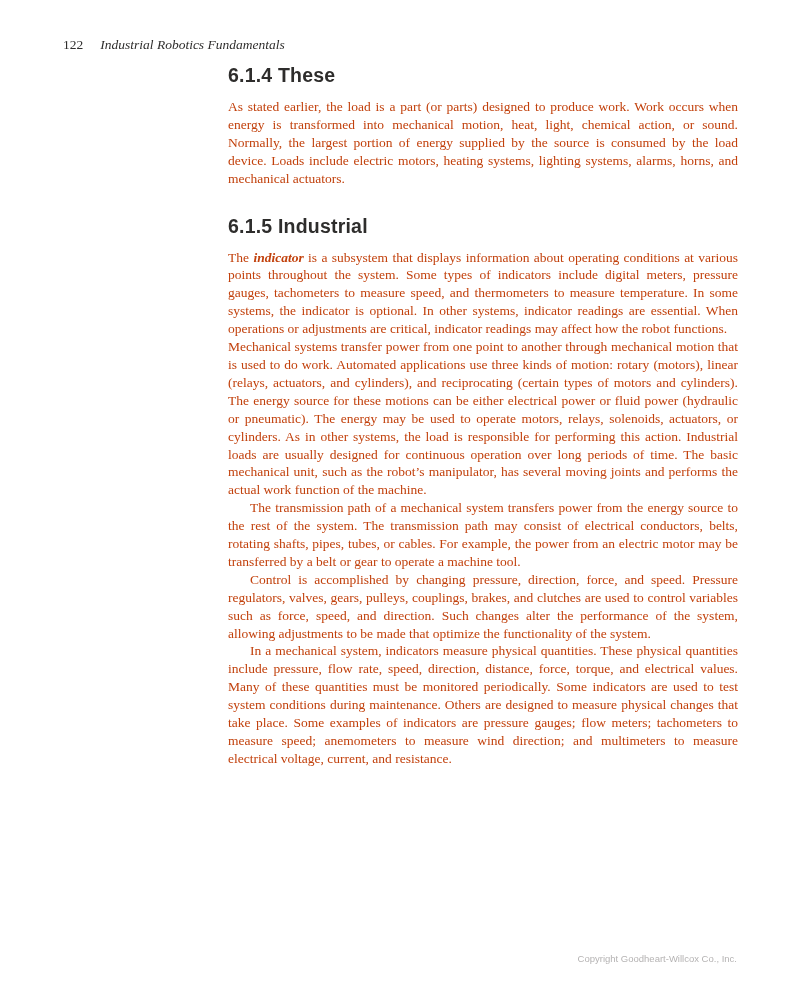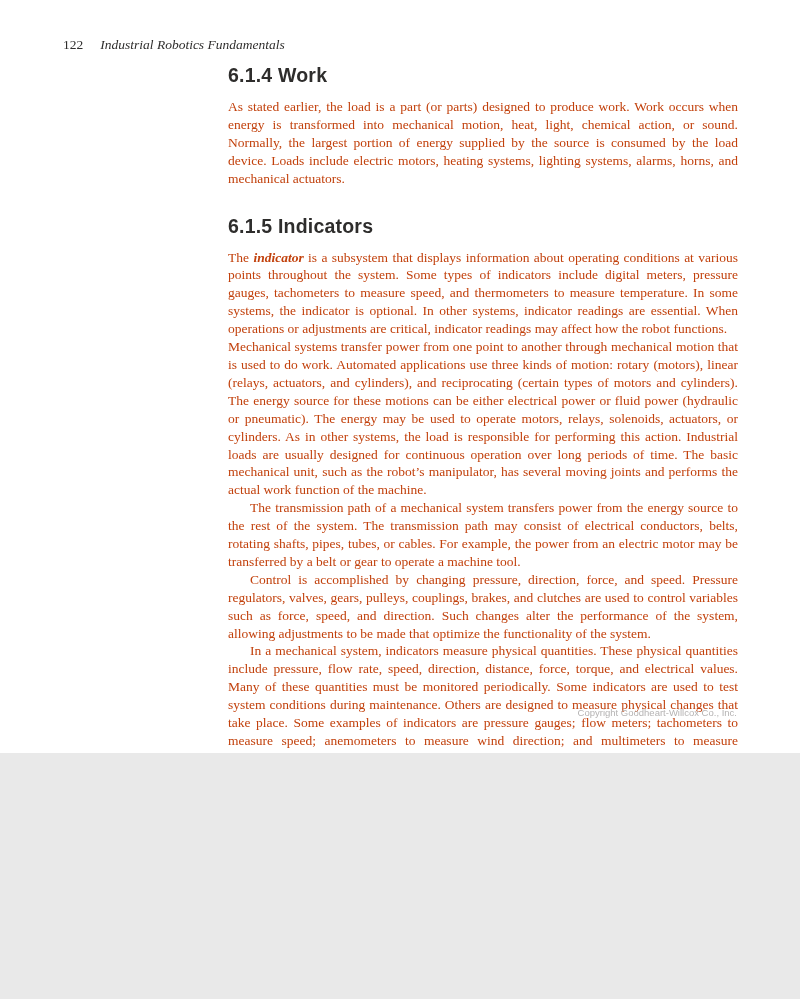--- a/index.html
+++ b/index.html
@@ -3,21 +3,21 @@
 <meta charset="utf-8">
 <style>
   html, body {
     margin: 0;
     padding: 0;
     background: #e9e9e9;
   }
   .page {
     position: relative;
     width: 800px;
-    height: 753px;
+    height: 999px;
     margin: 0 auto;
     background: #ffffff;
     overflow: hidden;
   }
   .page-header {
     position: absolute;
     top: 37px;
     left: 63px;
     font-family: "Liberation Serif", serif;
     font-size: 13.5px;
@@ -83,25 +83,25 @@
 <body>
 
 <div class="page">
 
   <div class="page-header">
     <span class="pagenum">122</span><span class="running-title">Industrial Robotics Fundamentals</span>
   </div>
 
   <div class="text-column">
 
-    <h2 class="h-sub">6.1.4 Work</h2>
+    <h2 class="h-sub">6.1.4 These</h2>
 
     <p class="body-par">As stated earlier, the load is a part (or parts) designed to produce work. Work occurs when energy is transformed into mechanical motion, heat, light, chemical action, or sound. Normally, the largest portion of energy supplied by the source is consumed by the load device. Loads include electric motors, heating systems, lighting systems, alarms, horns, and mechanical actuators.</p>
 
-    <h2 class="h-sub spaced">6.1.5 Indicators</h2>
+    <h2 class="h-sub spaced">6.1.5 Industrial</h2>
 
     <p class="body-par"><span>The </span><span class="term">indicator</span><span> is a subsystem that displays information about operating conditions at various points throughout the system. Some types of indicators include digital meters, pressure gauges, tachometers to measure speed, and thermometers to measure temperature. In some systems, the indicator is optional. In other systems, indicator readings are essential. When operations or adjustments are critical, indicator readings may affect how the robot functions.</span></p>
 
 
     <p class="body-par">Mechanical systems transfer power from one point to another through mechanical motion that is used to do work. Automated applications use three kinds of motion: rotary (motors), linear (relays, actuators, and cylinders), and reciprocating (certain types of motors and cylinders). The energy source for these motions can be either electrical power or fluid power (hydraulic or pneumatic). The energy may be used to operate motors, relays, solenoids, actuators, or cylinders. As in other systems, the load is responsible for performing this action. Industrial loads are usually designed for continuous operation over long periods of time. The basic mechanical unit, such as the robot’s manipulator, has several moving joints and performs the actual work function of the machine.</p>
 
     <p class="body-par indent">The transmission path of a mechanical system transfers power from the energy source to the rest of the system. The transmission path may consist of electrical conductors, belts, rotating shafts, pipes, tubes, or cables. For example, the power from an electric motor may be transferred by a belt or gear to operate a machine tool.</p>
 
     <p class="body-par indent">Control is accomplished by changing pressure, direction, force, and speed. Pressure regulators, valves, gears, pulleys, couplings, brakes, and clutches are used to control variables such as force, speed, and direction. Such changes alter the performance of the system, allowing adjustments to be made that optimize the functionality of the system.</p>
 

